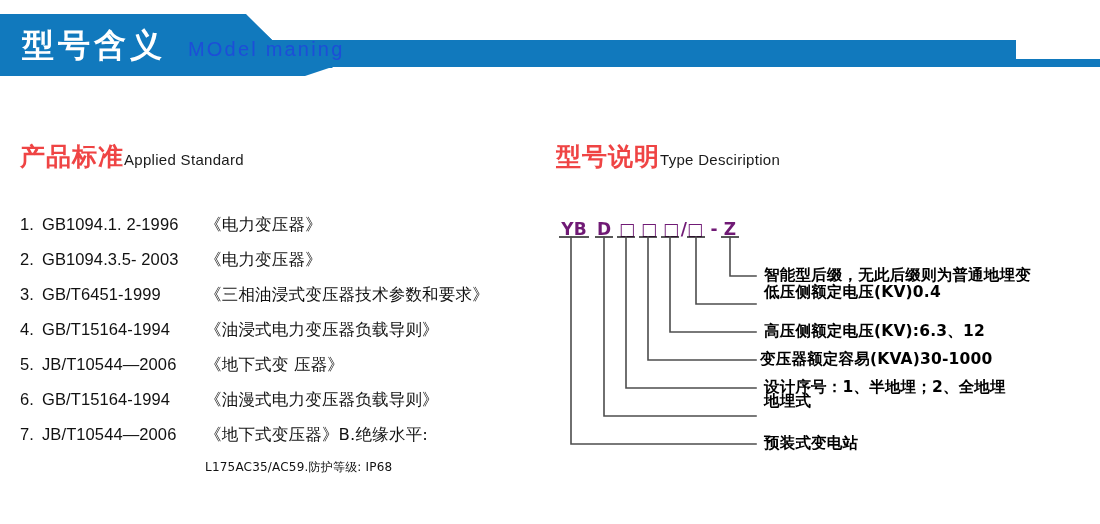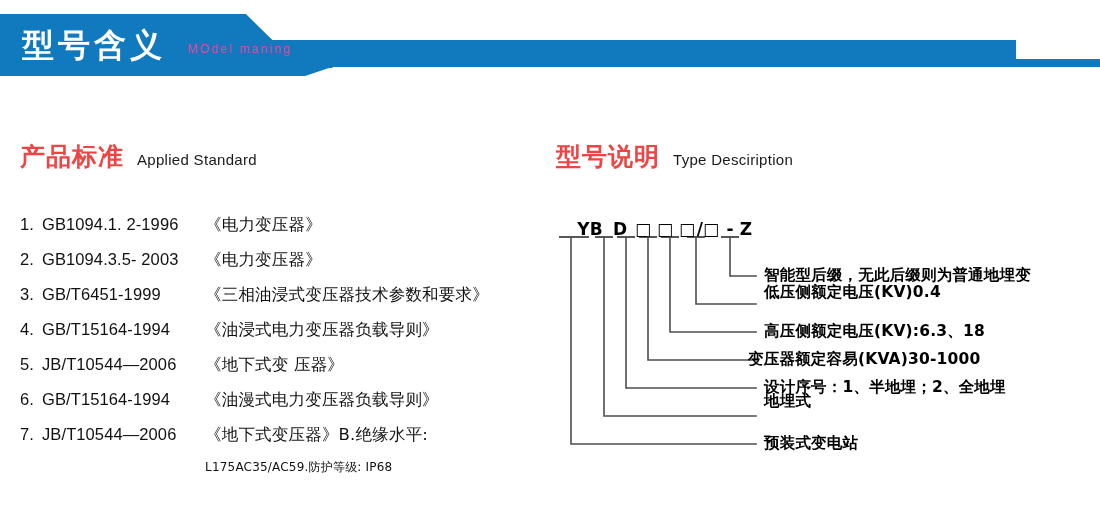--- a/index.html
+++ b/index.html
@@ -42,22 +42,22 @@
   }
   .banner-cn {
     color: #ffffff;
     font-size: 32px;
     font-weight: 700;
     letter-spacing: 4px;
     line-height: 1;
     font-family: "DejaVu Sans", "Liberation Sans", sans-serif;
   }
   .banner-en {
-    color: #ec4899;
-    font-size: 12px;
+    color: #1d4ed8;
+    font-size: 20px;
     font-weight: 400;
     letter-spacing: 2.2px;
     margin-left: 22px;
     margin-top: 8px;
     line-height: 1;
   }
 
   
   .sec-head {
     position: absolute;
@@ -69,21 +69,20 @@
     color: #ef4444;
     font-size: 25px;
     font-weight: 700;
     letter-spacing: 1px;
     font-family: "DejaVu Sans", "Liberation Sans", sans-serif;
   }
   .sec-head-en {
     color: #1a1a1a;
     font-size: 15px;
     font-weight: 400;
-    margin-left: 13px;
     letter-spacing: 0.3px;
   }
   #head-standard { left: 20px; top: 140px; }
   #head-type     { left: 556px; top: 140px; }
 
   
   .std-list {
     position: absolute;
     left: 20px;
     top: 214px;
@@ -136,25 +135,24 @@
     left: 0;
     top: 0;
     height: 24px;
     display: flex;
     align-items: flex-end;
     white-space: nowrap;
   }
   .code-tok {
     font-size: 17px;
     font-weight: 700;
-    color: #000000;
+    color: #701a75;
     line-height: 18px;
     text-align: center;
     font-family: "DejaVu Sans", "Liberation Sans", sans-serif;
-    margin-left: 16px;
   }
   .leader-svg {
     position: absolute;
     left: 0;
     top: 0;
   }
   .labels {
     position: absolute;
     left: 0;
     top: 0;
@@ -286,20 +284,20 @@
 
       <path d="M 140 23 L 140 90 L 200 90"></path>
 
       <path d="M 174 23 L 174 62 L 200 62"></path>
     </g>
   </svg>
 
   <div class="labels">
     <span class="dlabel" style="left:208px; top:54px;">智能型后缀，无此后缀则为普通地埋变</span>
     <span class="dlabel" style="left:208px; top:71px;">低压侧额定电压(KV)0.4</span>
-    <span class="dlabel" style="left:208px; top:110px;">高压侧额定电压(KV):6.3、18</span>
-    <span class="dlabel" style="left:192px; top:138px;">变压器额定容易(KVA)30-1000</span>
+    <span class="dlabel" style="left:208px; top:110px;">高压侧额定电压(KV):6.3、12</span>
+    <span class="dlabel" style="left:204px; top:138px;">变压器额定容易(KVA)30-1000</span>
     <span class="dlabel" style="left:208px; top:166px;">设计序号：1、半地埋；2、全地埋</span>
     <span class="dlabel" style="left:208px; top:180px;">地埋式</span>
     <span class="dlabel" style="left:208px; top:222px;text-align:center;">预装式变电站</span>
   </div>
 
 </div>
 
 </body></html>

